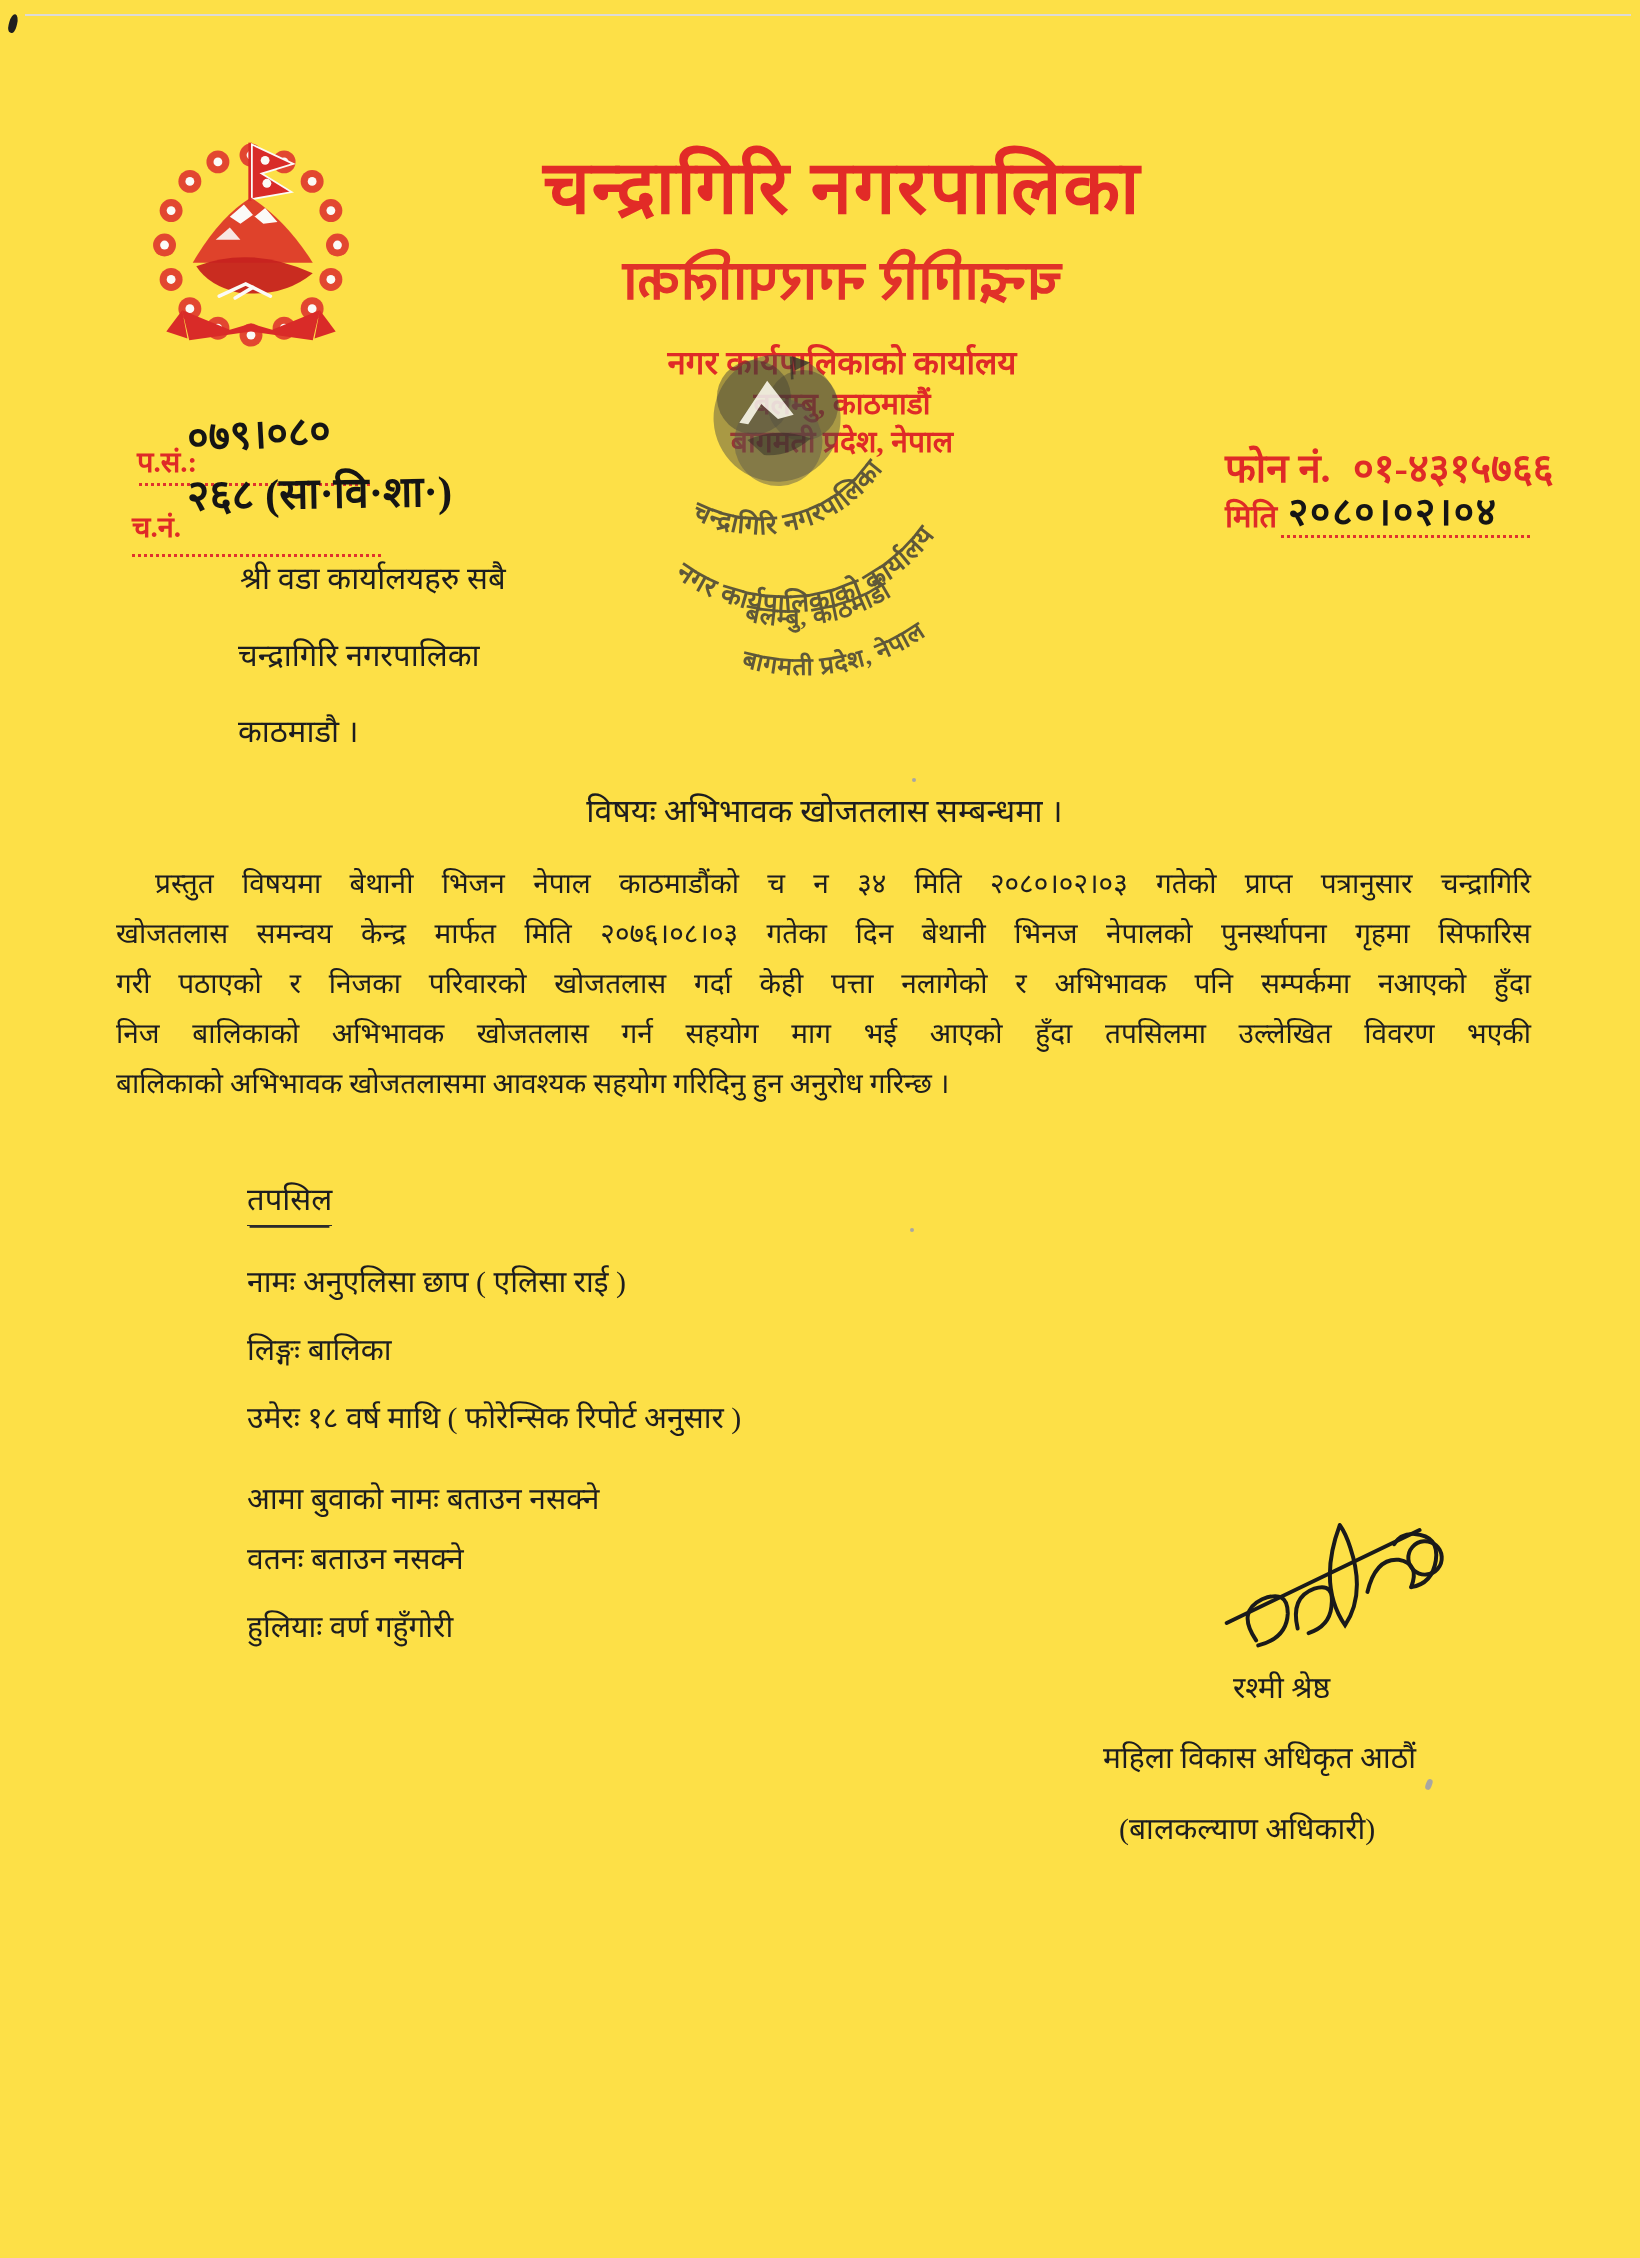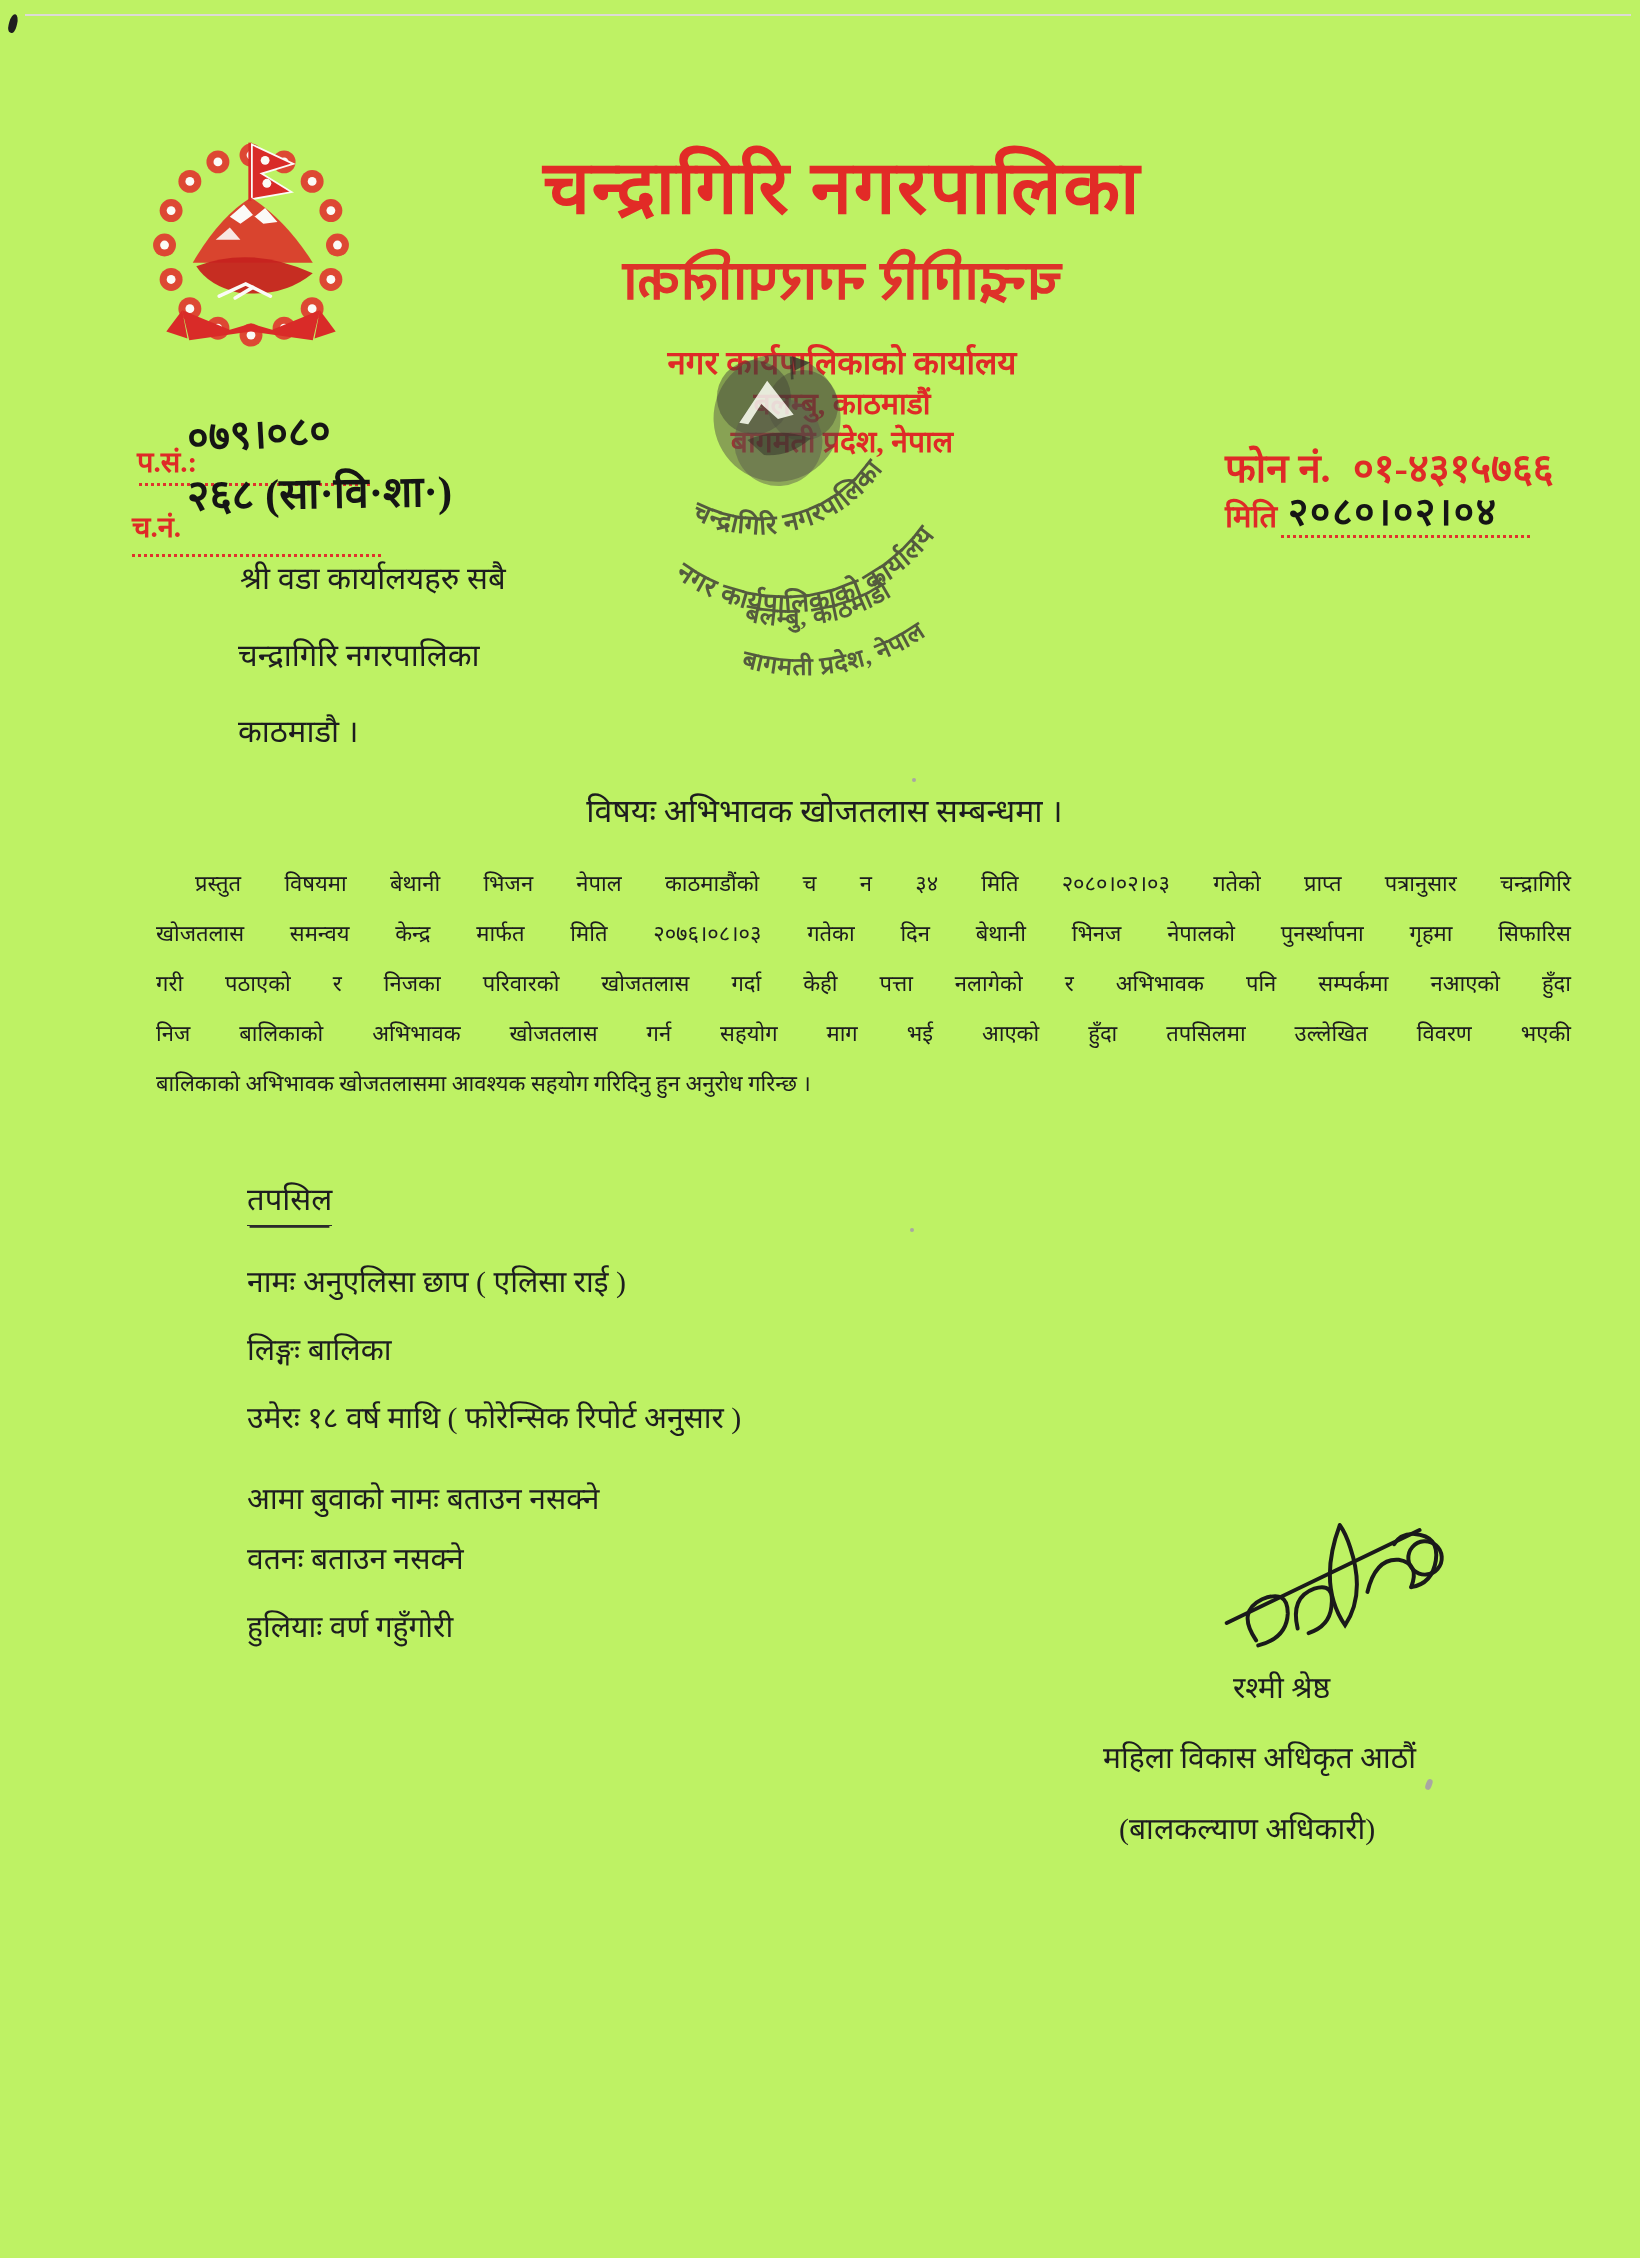--- a/index.html
+++ b/index.html
@@ -1,18 +1,18 @@
 <!DOCTYPE html>
 <html style="font-size:14px"><head>
 <meta charset="utf-8">
 <style>
   html,body{margin:0;padding:0;background:#e8e6e2;}
   .page{
     position:relative;width:1641px;height:2258px;margin:0 auto;
-    background:#bef264;overflow:hidden;
+    background:#fde047;overflow:hidden;
     font-family:"Liberation Serif","DejaVu Serif",serif;
     color:#1d1d1f;
   }
   .abs{position:absolute;}
   .red{color:#df2a27;}
   .bold{font-weight:700;}
   .center{text-align:center;}
 
   
   .hairline{left:25px;top:14px;width:1606px;height:1.8px;background:#dcdad6;}
@@ -47,21 +47,21 @@
   .dot3{left:1281px;top:535px;width:249px;}
 
   
   .rcpt1{left:240px;top:556px;font-size:31px;}
   .rcpt2{left:238px;top:633px;font-size:31px;}
   .rcpt3{left:238px;top:709px;font-size:31px;}
 
   .subject{left:379px;width:891px;top:788px;font-size:32px;}
 
   
-  .body-block{left:116px;top:859px;width:1415px;font-size:22px;line-height:50px;margin-left:40px;}
+  .body-block{left:116px;top:859px;width:1415px;font-size:28px;line-height:50px;}
   .body-block .jl{text-align:justify;text-align-last:justify;}
   .body-block .indent{padding-left:39px;}
   .body-block .lastline{text-align:left;}
 
   .tapasil{left:247px;top:1177px;font-size:31px;border-bottom:1.8px solid #2b2b2b;
     box-shadow:0 4.4px 0 -2.6px #2b2b2b;padding-bottom:6px;text-align:right;}
 
   .details{left:247px;top:1256px;width:794px;height:415px;}
   .detail-line{position:absolute;left:0;font-size:30px;white-space:nowrap;}
   .detail-line:nth-of-type(1){top:3.5px;}

